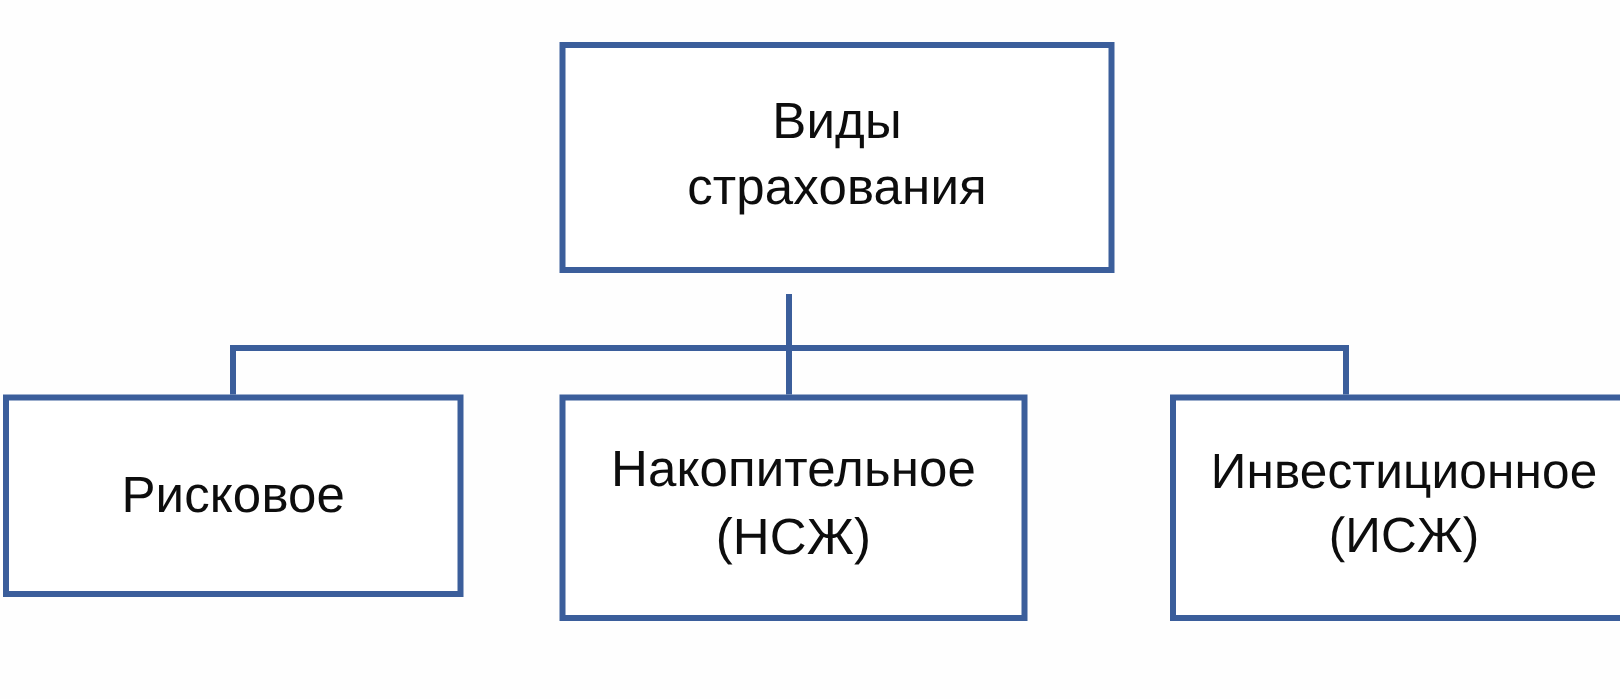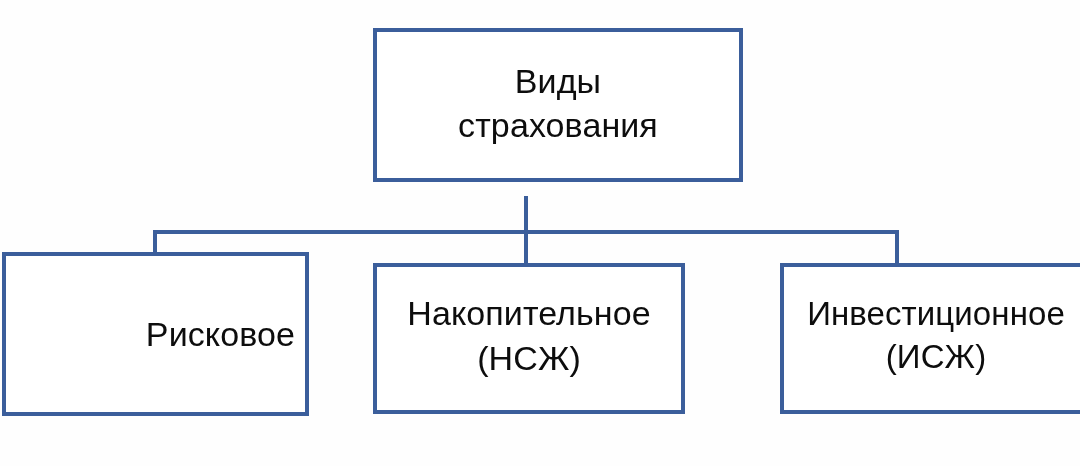--- a/index.html
+++ b/index.html
@@ -58,24 +58,23 @@
     width: 370px;
     height: 154px;
   }
   #node-root .node-label {
     
     transform: translateY(-2px);
   }
 
   #node-risk {
     left: 2px;
-    top: 252px;
+    top: 263px;
     width: 307px;
-    height: 164px;
-    justify-content: flex-end;
+    height: 135px;
   }
 
   #node-savings {
     left: 373px;
     top: 263px;
     width: 312px;
     height: 151px;
   }
   #node-savings .node-label { transform: translateY(-3px); }
 

